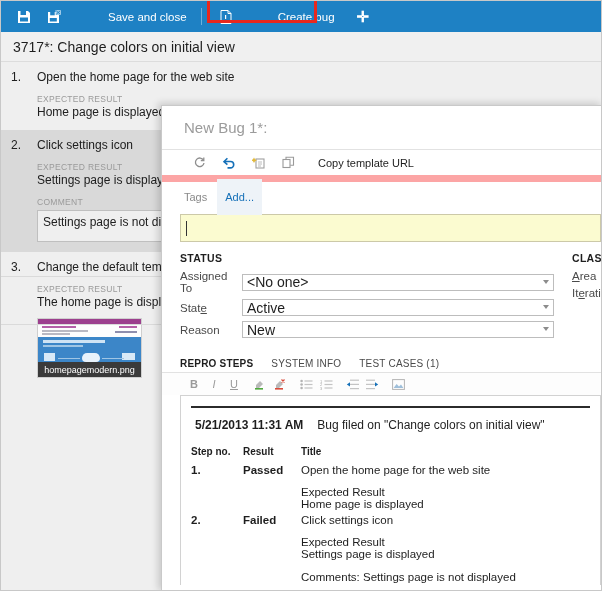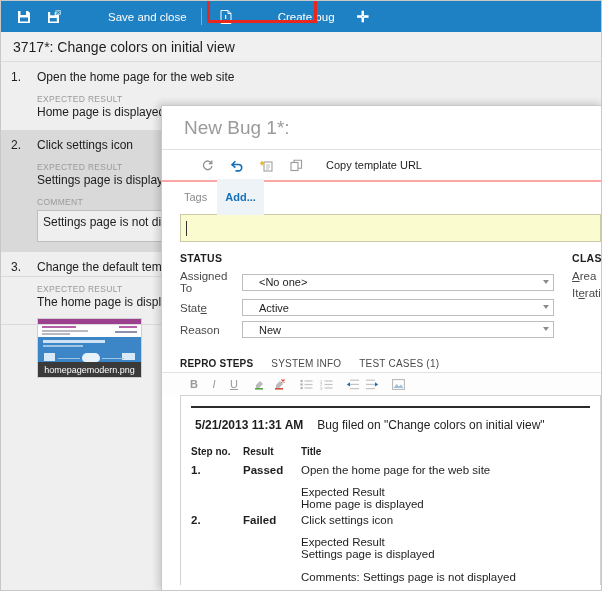--- a/index.html
+++ b/index.html
@@ -82,47 +82,47 @@
 
   
   .dialog{
     position:absolute;left:160px;top:104px;width:442px;height:487px;
     background:#ffffff;box-sizing:border-box;
     border-left:1px solid #c9c9c9;border-top:1px solid #c9c9c9;
     box-shadow:-3px -2px 7px rgba(0,0,0,.16);
     overflow:hidden;
   }
   .dlg-head{height:44px;display:flex;align-items:center;padding-left:22px;box-sizing:border-box;border-bottom:1px solid #e2e2e2;}
-  .dlg-title{font-size:19px;color:#9b9b9b;}
+  .dlg-title{font-size:15px;color:#9b9b9b;}
   .dlg-err{font-size:14.5px;color:#e03a2f;margin-left:5px;}
 
-  .dlg-tools{height:32px;display:flex;align-items:center;padding-left:30px;box-sizing:border-box;border-bottom:2px solid #fca5a5;}
+  .dlg-tools{height:32px;display:flex;align-items:center;padding-left:22px;box-sizing:border-box;border-bottom:7px solid #fca5a5;}
   .tool-ico{width:30px;height:30px;display:flex;align-items:center;justify-content:center;}
   .copylink{font-size:11px;color:#1e1e1e;margin-left:14px;}
 
   .tagrow{height:30px;display:flex;align-items:center;padding-left:22px;box-sizing:border-box;}
   .tag-lbl{font-size:11px;color:#8a8a8a;}
-  .tag-add{font-size:11px;color:#1570b8;background:#eef3f8;padding:12px 8px;margin-left:10px;font-weight:bold;}
+  .tag-add{font-size:11px;color:#1570b8;background:#eef3f8;padding:12px 8px;margin-left:10px;}
 
   .titlefield{
     margin:2px 2px 0 18px;height:28px;background:#fbfbd0;border:1px solid #ccc9a8;
     box-sizing:border-box;display:flex;align-items:center;padding-left:5px;
   }
   .caret{width:1px;height:15px;background:#333;}
 
   .fields{display:flex;padding:10px 0 0 0;}
   .fcol{padding-left:18px;box-sizing:border-box;}
   .fcol.left{width:392px;flex:0 0 392px;}
   .fcol.right{flex:1;}
   .sectlbl{font-size:10.5px;font-weight:bold;color:#1e1e1e;letter-spacing:.3px;margin-bottom:6px;}
   .frow{display:flex;align-items:center;margin-bottom:5px;}
   .flbl{width:62px;flex:0 0 62px;font-size:11.5px;color:#4a4a4a;}
   .fsel{
     flex:1;height:17px;border:1px solid #bdbdbd;background:#ffffff;box-sizing:border-box;
-    display:flex;align-items:center;padding-left:16px;font-size:11px;color:#1e1e1e;position:relative;
+    display:flex;align-items:center;padding-left:4px;font-size:14px;color:#1e1e1e;position:relative;
   }
   .fsel .arrow{position:absolute;right:4px;top:5px;width:0;height:0;border-left:3.5px solid transparent;border-right:3.5px solid transparent;border-top:4px solid #8c8c8c;}
   .u{text-decoration:underline;}
 
   .tabs{display:flex;align-items:flex-end;height:24px;padding-left:18px;box-sizing:border-box;margin-top:6px;border-bottom:1px solid #e2e2e2;}
   .tab{font-size:10px;color:#4a4a4a;margin-right:18px;letter-spacing:.2px;padding-bottom:3px;}
   .tab.active{font-weight:bold;color:#1e1e1e;}
 
   .fmtbar{height:22px;display:flex;align-items:center;padding-left:22px;box-sizing:border-box;background:#fdfdfd;}
   .fmt{width:20px;height:20px;display:flex;align-items:center;justify-content:center;font-size:11px;color:#9a9a9a;}

